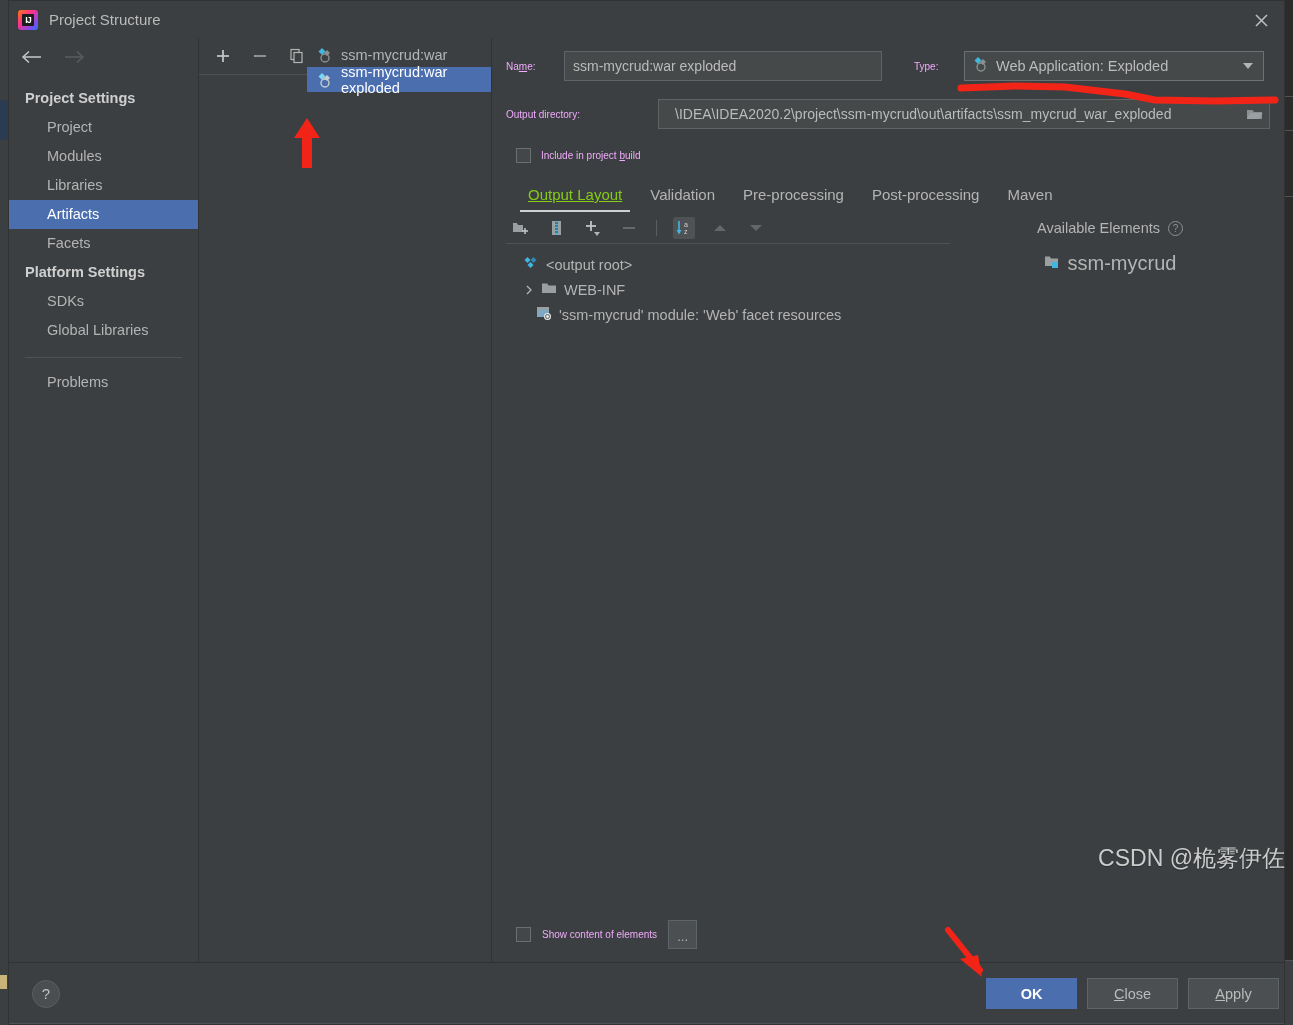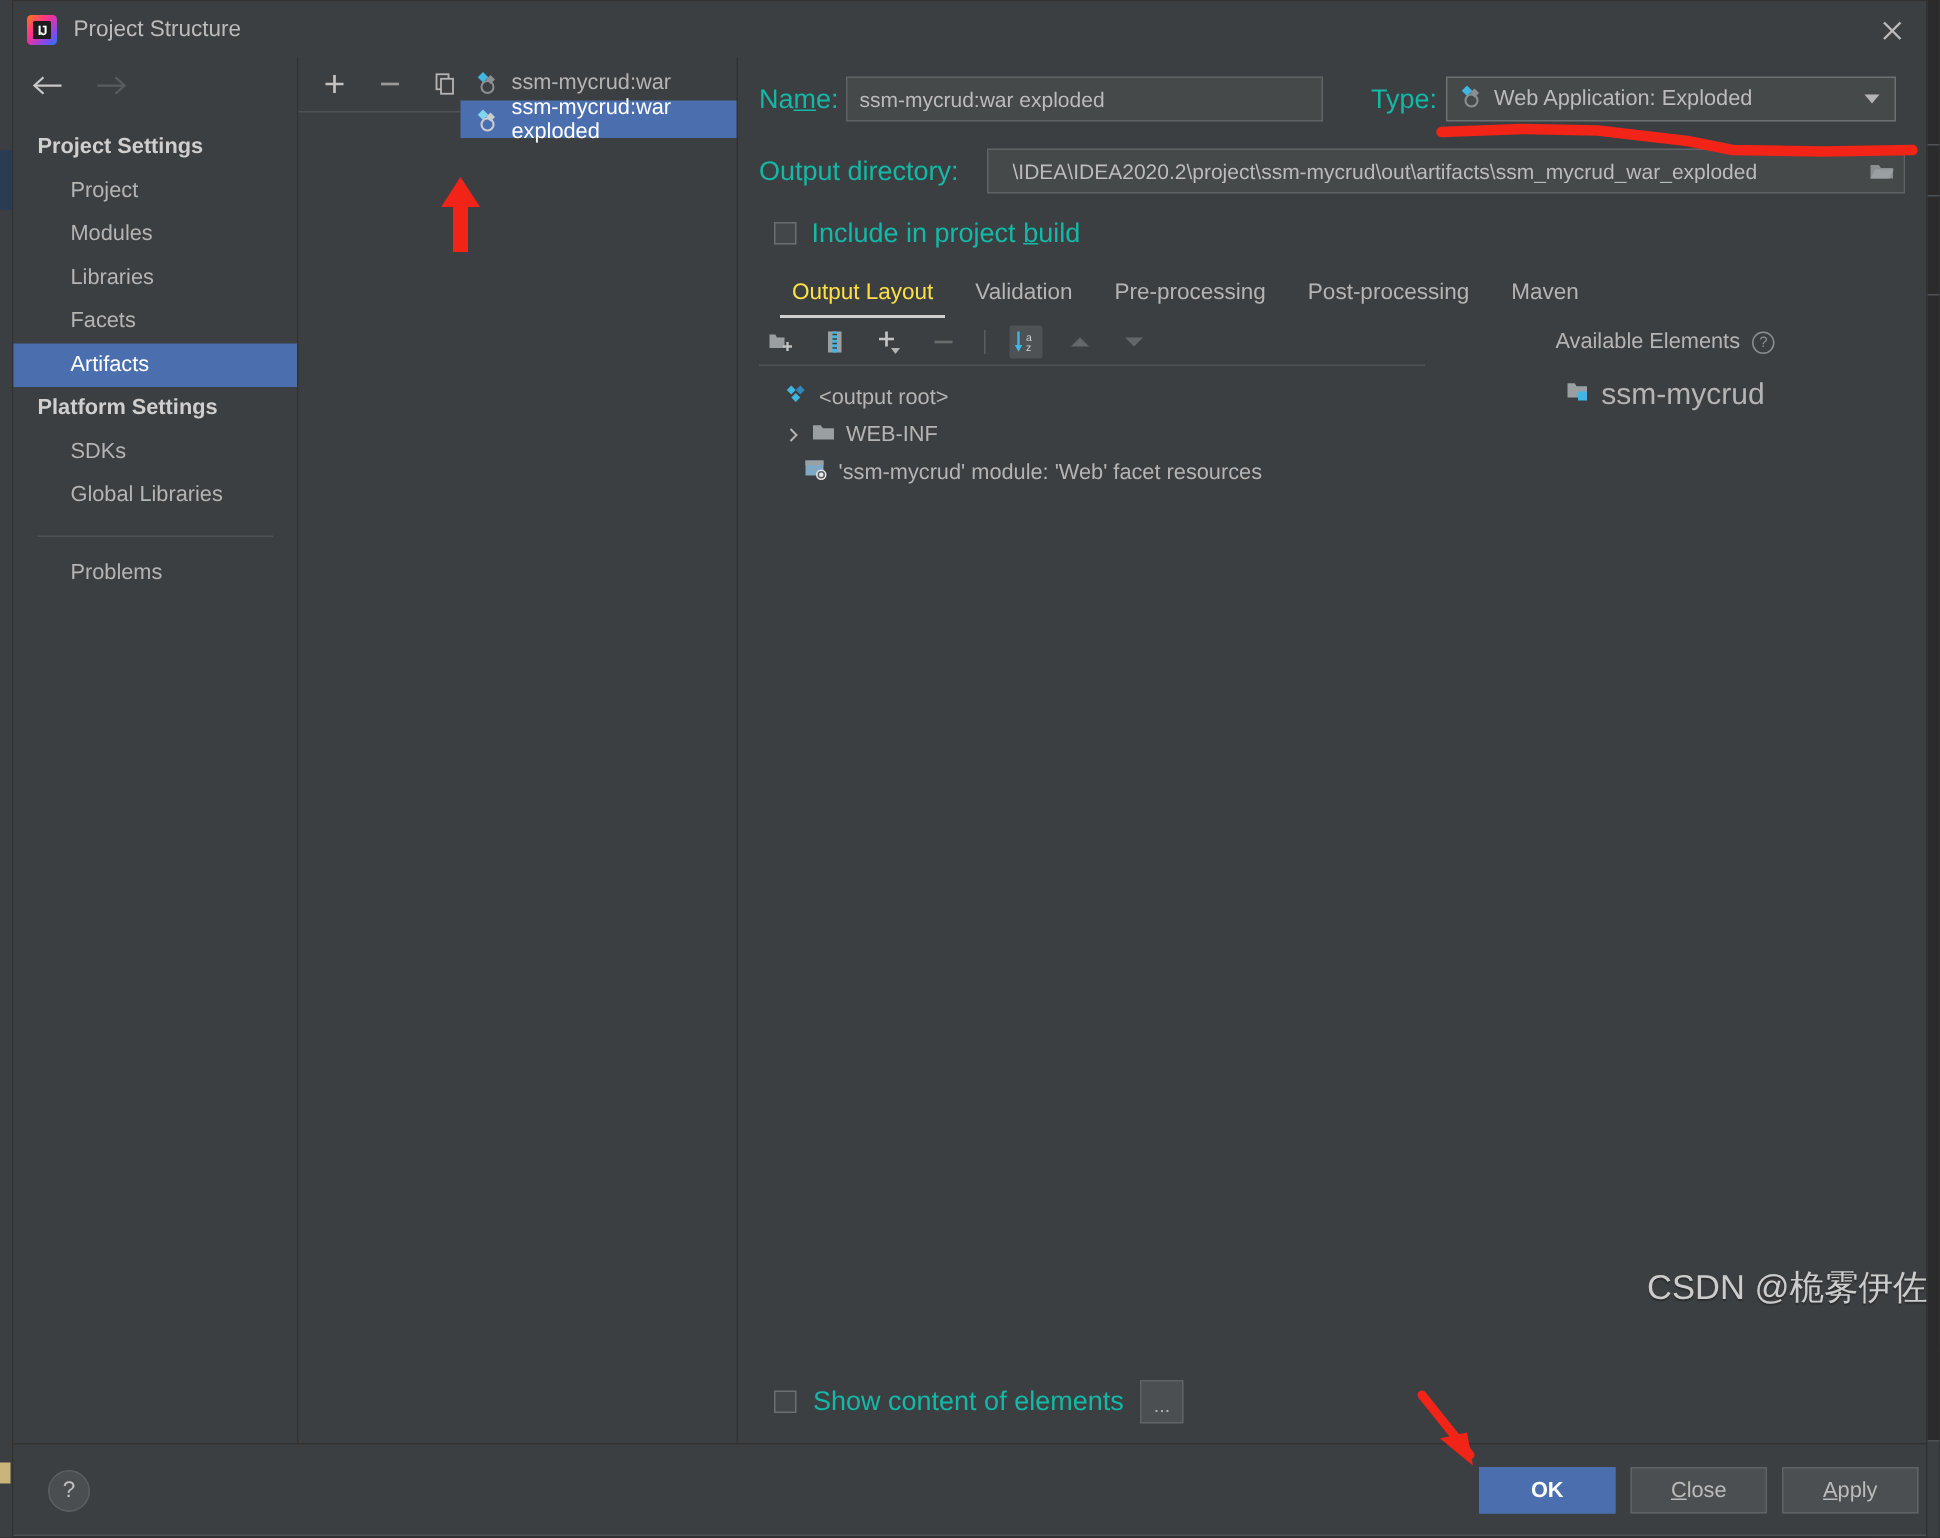--- a/index.html
+++ b/index.html
@@ -97,21 +97,21 @@
   }
   .art-row.selected { background:#4b6eaf; color:#ffffff; }
   .art-ico { width:16px; height:16px; flex:0 0 16px; position:relative; }
 
   
   .detail {
     flex:1; min-width:0; background:#3c3f41; display:flex; flex-direction:column;
     padding: 0 14px;
   }
   .row-name { display:flex; align-items:center; height:56px; gap:0; }
-  .lbl { color:#14b8a6; font-size:18px; }
+  .lbl { color:#f0abfc; font-size:10px; }
   .lbl u { text-decoration: underline; }
   .inp {
     background:#45494a; border:1px solid #5e6366; color:#bbbbbb;
     font-size:14px; height:30px; line-height:28px; padding:0 8px;
     font-family:"Liberation Sans", sans-serif;
   }
   .name-label { width:58px; }
   .name-input { width:318px; }
   .type-label { margin-left:32px; width:50px; }
   .type-combo {
@@ -135,21 +135,21 @@
 
   .row-chk { display:flex; align-items:center; height:42px; gap:10px; padding-left:10px;}
   .chkbox { width:15px; height:15px; border:1px solid #6b6f71; background:#43474a; flex:0 0 15px; cursor:pointer;}
 
   
   .tabs { display:flex; align-items:flex-end; height:36px; gap:0; padding-left:8px; position:relative;}
   .tab {
     color:#b4b4b4; font-size:15px; padding:0 14px 9px 14px; cursor:pointer;
     position:relative;
   }
-  .tab.active { color:#fde047; }
+  .tab.active { color:#84cc16;text-decoration:underline; }
   .tab.active::after {
     content:""; position:absolute; left:6px; right:6px; bottom:0; height:2px; background:#cfcfcf;
   }
 
   
   .layout-area { flex:1; display:flex; min-height:0; padding-top:0; }
   .layout-left { flex:1; min-width:0; display:flex; flex-direction:column; }
   .layout-toolbar { height:32px; display:flex; align-items:center; gap:14px; padding-left:4px;
                     border-bottom:1px solid #4e5254; }
   .lt-btn { width:22px;height:22px;display:flex;align-items:center;justify-content:center;cursor:pointer;}
@@ -261,22 +261,22 @@
               <polyline points="14,1.5 20,7 14,12.5" fill="none" stroke="#7d8184" stroke-width="1.5"></polyline>
             </svg>
           </div>
         </div>
 
         <div class="side-list">
           <div class="side-group">Project Settings</div>
           <div class="side-item">Project</div>
           <div class="side-item">Modules</div>
           <div class="side-item">Libraries</div>
+          <div class="side-item selected">Artifacts</div>
           <div class="side-item">Facets</div>
-          <div class="side-item selected">Artifacts</div>
 
           <div class="side-group">Platform Settings</div>
           <div class="side-item">SDKs</div>
           <div class="side-item">Global Libraries</div>
 
           <div class="side-sep"></div>
           <div class="side-item">Problems</div>
         </div>
       </div>
 

